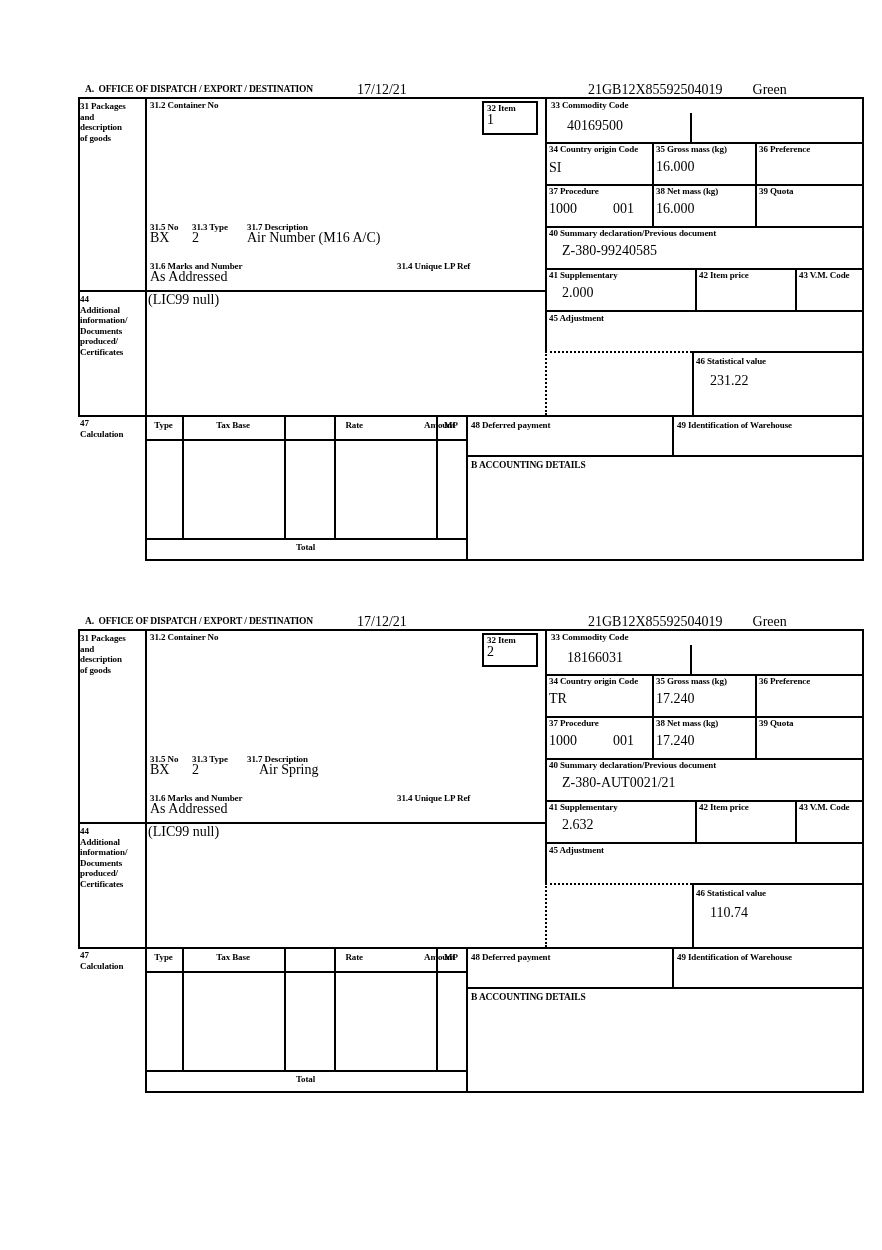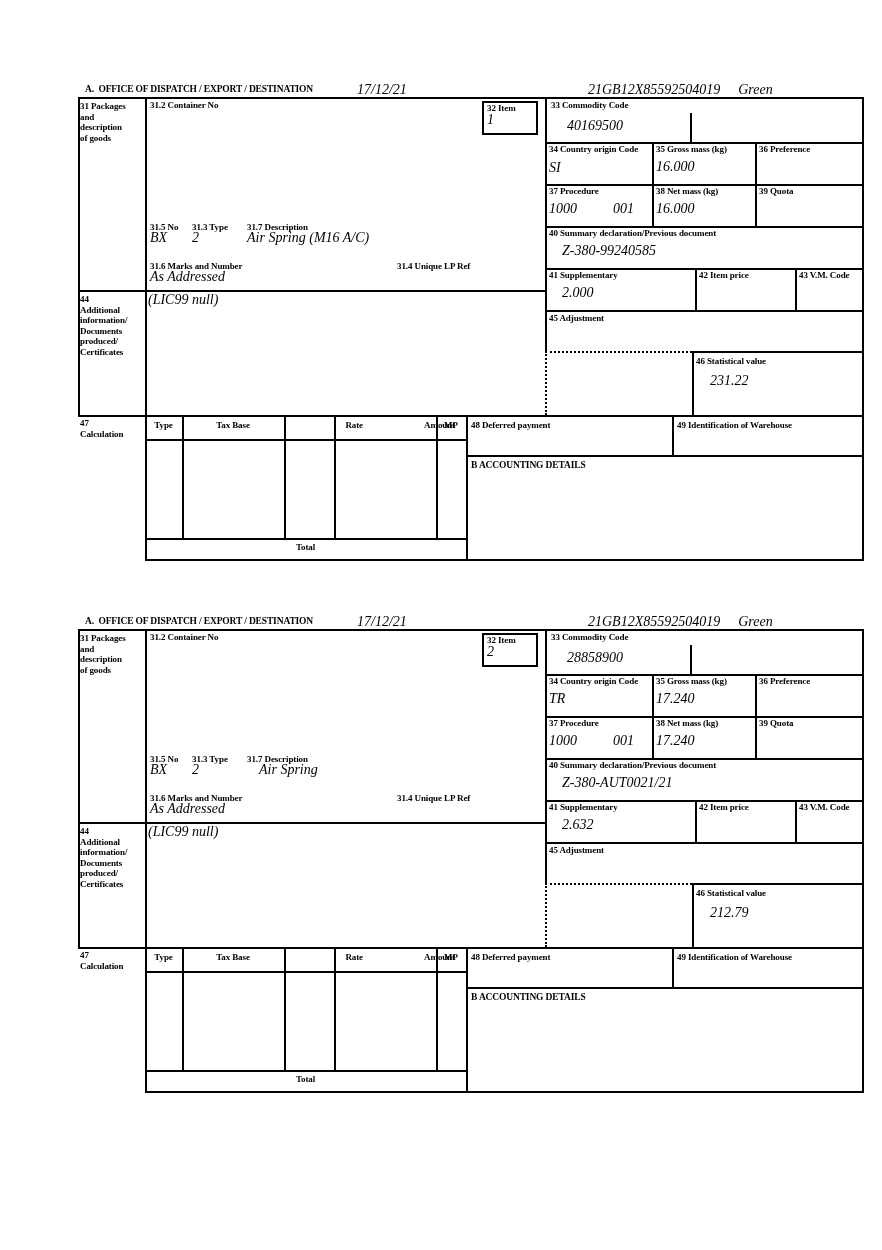--- a/index.html
+++ b/index.html
@@ -8,25 +8,25 @@
   .form{position:absolute;left:0;width:882px;height:500px;}
   
   .hl{position:absolute;height:2px;background:#000;}
   .vl{position:absolute;width:2px;background:#000;}
   .hd{position:absolute;height:0;border-top:2px dotted #000;}
   .vd{position:absolute;width:0;border-left:2px dotted #000;}
   .ibox{position:absolute;border:2px solid #000;}
   
   .lbl{position:absolute;font-size:9px;font-weight:bold;line-height:10px;white-space:pre;letter-spacing:-0.1px;}
   .lbl.pre{white-space:pre-line;line-height:10.5px;width:64px;}
-  .val{position:absolute;font-size:14px;line-height:16px;white-space:pre;font-style:italic;}
+  .val{position:absolute;font-size:14px;line-height:16px;white-space:pre;}
   .ttl{position:absolute;font-size:9.5px;font-weight:bold;white-space:pre;letter-spacing:-0.15px;}
   .ctr{text-align:center;}
   .rgt{text-align:right;padding-left:33px;}
-  .refwrap{display:flex;gap:18px;align-items:center;}
+  .refwrap{display:flex;gap:30px;align-items:center;}
 </style>
 </head>
 <body>
 
 <div class="page">
 
   <section class="form" style="top:80px;">
 
     <div class="ttl" style="left:85px;top:4px;">A.  OFFICE OF DISPATCH / EXPORT / DESTINATION</div>
     <div class="val" style="left:357px;top:2px;">17/12/21</div>
@@ -83,21 +83,21 @@
 
     <div class="lbl" style="left:150px;top:20px;">31.2 Container No</div>
     <div class="ibox" style="left:482px;top:21px;width:52px;height:30px;"></div>
     <div class="lbl" style="left:487px;top:23px;">32 Item</div>
     <div class="val" style="left:487px;top:32px;">1</div>
     <div class="lbl" style="left:150px;top:142px;">31.5 No</div>
     <div class="lbl" style="left:192px;top:142px;">31.3 Type</div>
     <div class="lbl" style="left:247px;top:142px;">31.7 Description</div>
     <div class="val" style="left:150px;top:150px;">BX</div>
     <div class="val" style="left:192px;top:150px;">2</div>
-    <div class="val" style="left:247px;top:150px;">Air Spring (M16 A/C)</div>
+    <div class="val" style="left:247px;top:150px;">Air Number (M16 A/C)</div>
     <div class="lbl" style="left:150px;top:181px;">31.6 Marks and Number</div>
     <div class="lbl" style="left:397px;top:181px;">31.4 Unique LP Ref</div>
     <div class="val" style="left:150px;top:189px;">As Addressed</div>
     <div class="val" style="left:148px;top:212px;">(LIC99 null)</div>
 
     <div class="lbl" style="left:551px;top:20px;">33 Commodity Code</div>
     <div class="val" style="left:567px;top:38px;">40169500</div>
     <div class="lbl" style="left:549px;top:64px;">34 Country origin Code</div>
     <div class="val" style="left:549px;top:80px;">SI</div>
     <div class="lbl" style="left:656px;top:64px;">35 Gross mass (kg)</div>
@@ -194,41 +194,41 @@
     <div class="lbl" style="left:247px;top:142px;">31.7 Description</div>
     <div class="val" style="left:150px;top:150px;">BX</div>
     <div class="val" style="left:192px;top:150px;">2</div>
     <div class="val" style="left:259px;top:150px;">Air Spring</div>
     <div class="lbl" style="left:150px;top:181px;">31.6 Marks and Number</div>
     <div class="lbl" style="left:397px;top:181px;">31.4 Unique LP Ref</div>
     <div class="val" style="left:150px;top:189px;">As Addressed</div>
     <div class="val" style="left:148px;top:212px;">(LIC99 null)</div>
 
     <div class="lbl" style="left:551px;top:20px;">33 Commodity Code</div>
-    <div class="val" style="left:567px;top:38px;">28858900</div>
+    <div class="val" style="left:567px;top:38px;">18166031</div>
     <div class="lbl" style="left:549px;top:64px;">34 Country origin Code</div>
     <div class="val" style="left:549px;top:79px;">TR</div>
     <div class="lbl" style="left:656px;top:64px;">35 Gross mass (kg)</div>
     <div class="val" style="left:656px;top:79px;">17.240</div>
     <div class="lbl" style="left:759px;top:64px;">36 Preference</div>
     <div class="lbl" style="left:549px;top:106px;">37 Procedure</div>
     <div class="val" style="left:549px;top:121px;">1000</div>
     <div class="val" style="left:613px;top:121px;">001</div>
     <div class="lbl" style="left:656px;top:106px;">38 Net mass (kg)</div>
     <div class="val" style="left:656px;top:121px;">17.240</div>
     <div class="lbl" style="left:759px;top:106px;">39 Quota</div>
     <div class="lbl" style="left:549px;top:148px;">40 Summary declaration/Previous document</div>
     <div class="val" style="left:562px;top:163px;">Z-380-AUT0021/21</div>
     <div class="lbl" style="left:549px;top:190px;">41 Supplementary</div>
     <div class="val" style="left:562px;top:205px;">2.632</div>
     <div class="lbl" style="left:699px;top:190px;">42 Item price</div>
     <div class="lbl" style="left:799px;top:190px;">43 V.M. Code</div>
     <div class="lbl" style="left:549px;top:233px;">45 Adjustment</div>
     <div class="lbl" style="left:696px;top:276px;">46 Statistical value</div>
-    <div class="val" style="left:710px;top:293px;">212.79</div>
+    <div class="val" style="left:710px;top:293px;">110.74</div>
 
     <div class="lbl ctr" style="left:145px;top:340px;width:37px;">Type</div>
     <div class="lbl ctr" style="left:182px;top:340px;width:102px;">Tax Base</div>
     <div class="lbl rgt" style="left:284px;top:340px;width:46px;">Rate</div>
     <div class="lbl rgt" style="left:334px;top:340px;width:88px;">Amount</div>
     <div class="lbl ctr" style="left:436px;top:340px;width:30px;">MP</div>
     <div class="lbl" style="left:471px;top:340px;">48 Deferred payment</div>
     <div class="lbl" style="left:677px;top:340px;">49 Identification of Warehouse</div>
     <div class="ttl" style="left:471px;top:380px;">B ACCOUNTING DETAILS</div>
     <div class="lbl" style="left:296px;top:462px;">Total</div>

